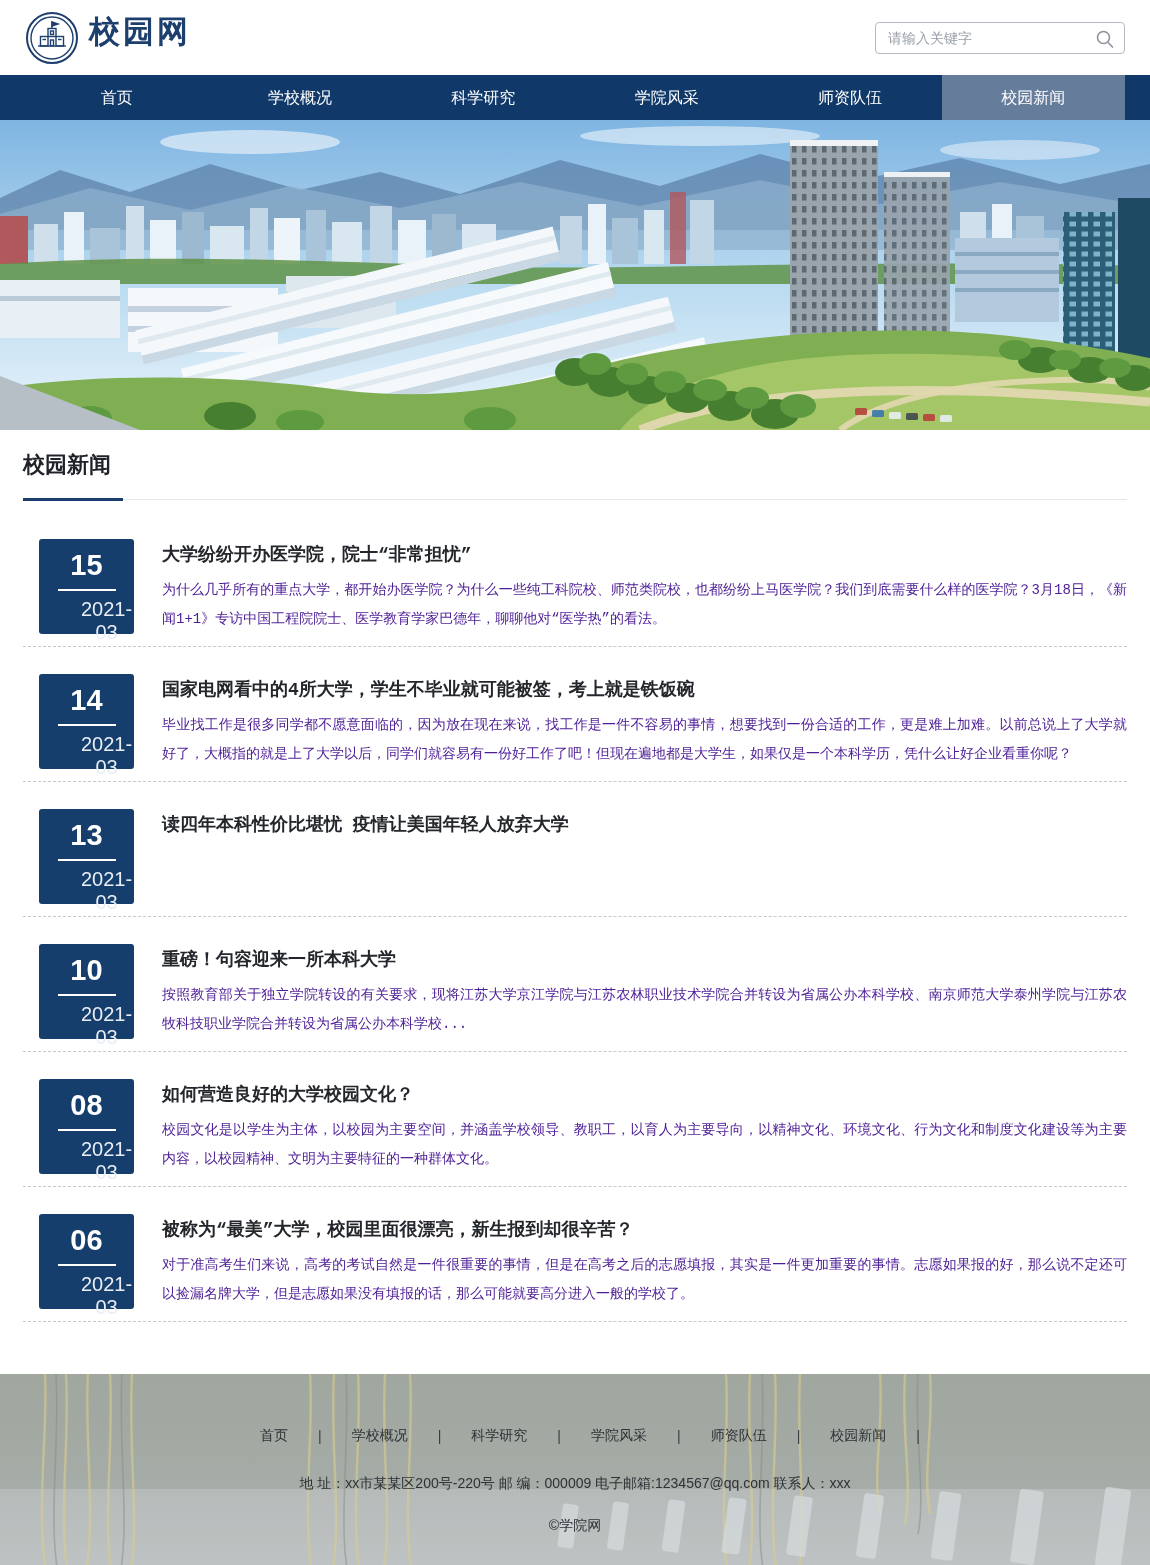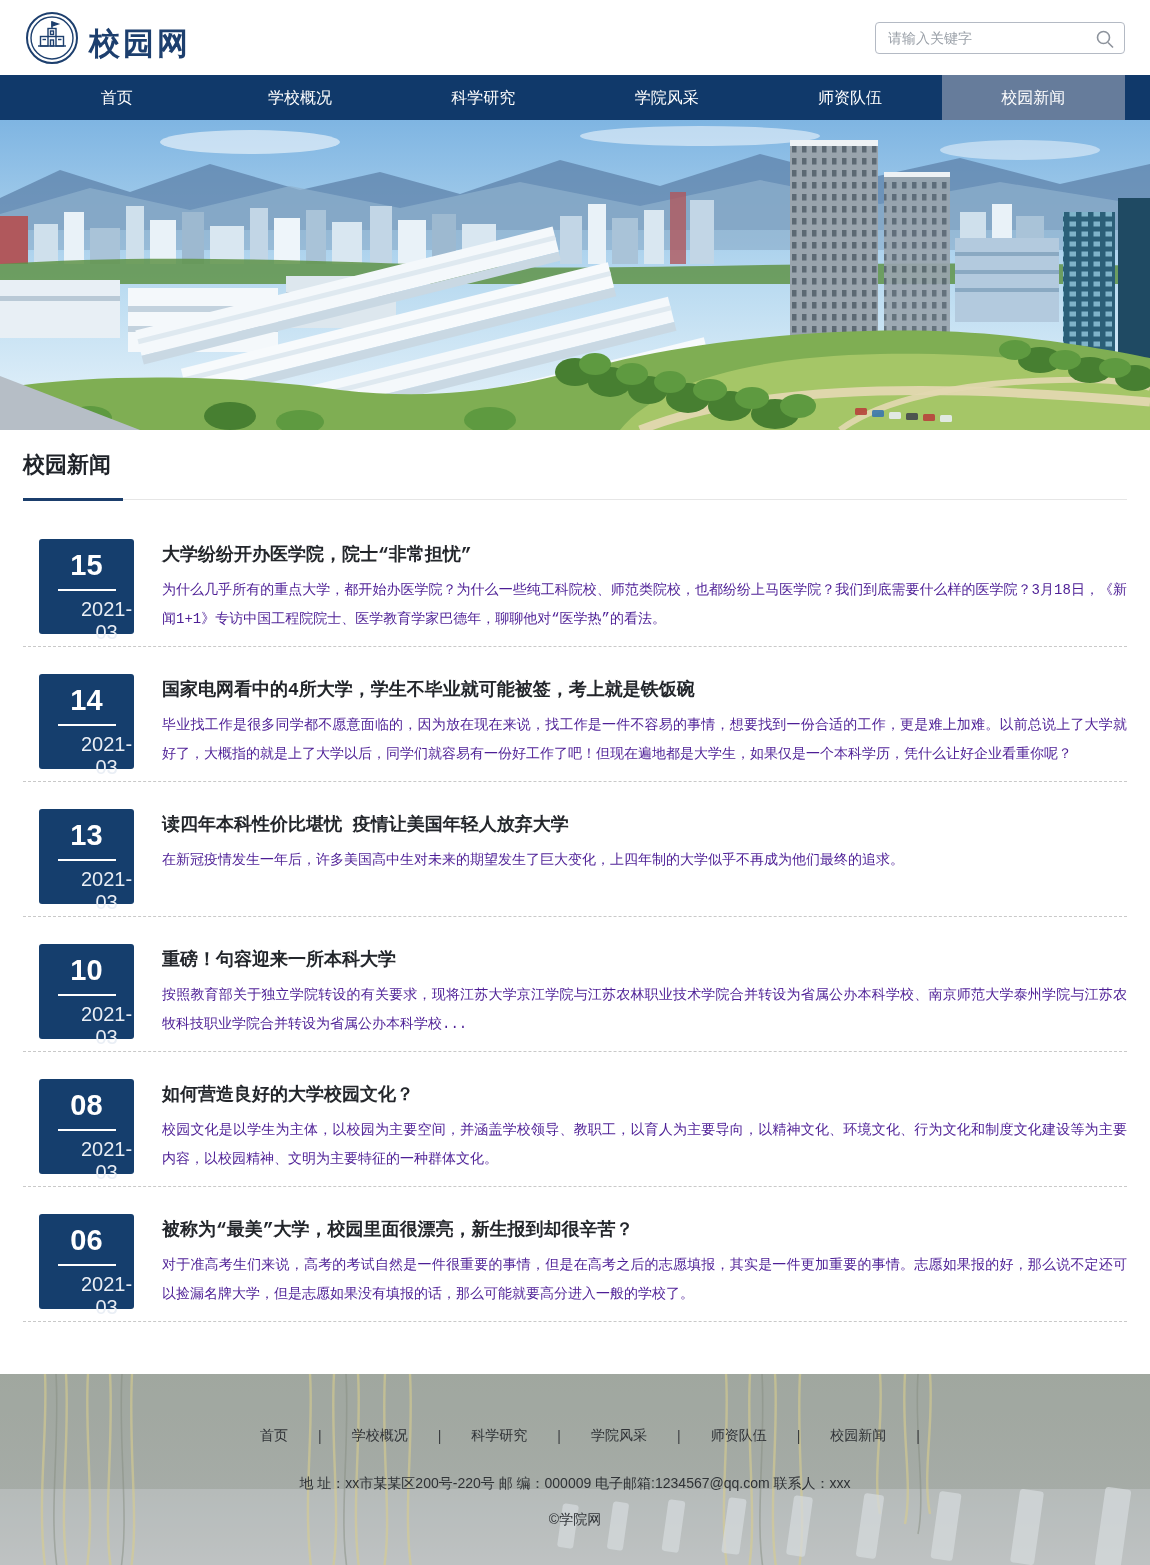--- a/index.html
+++ b/index.html
@@ -3,21 +3,21 @@
 <meta charset="utf-8">
 <style>
   html,body{margin:0;padding:0;}
   body{
     width:1150px; min-height:1565px; background:#ffffff;
     font-family:"Liberation Sans","DejaVu Sans",sans-serif;
     color:#333; position:relative;
   }
   
   .header{height:75px; display:flex; align-items:center; justify-content:space-between; padding:0 25px; box-sizing:border-box; background:#fff;}
-  .logo{display:flex; align-items:flex-end; gap:10px;}
+  .logo{display:flex; align-items:flex-start; gap:10px;}
   .brand-name{font-family:"DejaVu Serif","Liberation Serif",serif; font-weight:700; font-size:31px; color:#1d3f6e; letter-spacing:3px;}
   .search-box{position:relative; width:250px; height:32px; border:1px solid #b4bac4; border-radius:4px; box-sizing:border-box; background:#fff;}
   .search-box input{position:absolute; inset:0; border:none; outline:none; background:transparent; padding:0 38px 0 12px; font-size:14px; color:#333; font-family:inherit;}
   .search-box input::placeholder{color:#9aa0a8;}
   .search-btn{position:absolute; right:8px; top:5px; width:22px; height:22px; cursor:pointer;}
   
   .nav{height:45px; background:#10396a;}
   .nav-inner{width:1100px; margin:0 auto; display:flex; height:45px;}
   .nav-item{flex:1; text-align:center; line-height:45px; color:#fff; font-size:16px; cursor:pointer;}
   .nav-item.active{background:#667c9b;}
@@ -39,21 +39,21 @@
   .news-title{margin:3px 0 10px 0; font-size:18px; font-weight:bold; color:#23262b; cursor:pointer;}
   .news-excerpt{margin:0; font-size:14px; color:#4c1d95; line-height:29px; text-align:justify;}
   
   .footer{position:relative; height:200px; margin-top:52px; overflow:hidden;}
   .footer-bg{position:absolute; inset:0; display:block;}
   .footer-content{position:relative; z-index:2; color:#2f3236;}
   .footer-nav{display:flex; justify-content:center; align-items:center; padding-top:53px; font-size:14px;}
   .f-link{margin:0 0 0 30px; cursor:pointer; color:#2f3236;}
   .f-sep{margin-left:30px; color:#3a3d40;}
   .footer-address{text-align:center; margin-top:30px; font-size:14px;}
-  .footer-copy{text-align:center; margin-top:18px; font-size:14px;}
+  .footer-copy{text-align:center; margin-top:24px; font-size:14px;}
 </style>
 </head>
 <body>
 
 <div class="header">
   <div class="logo">
     <svg width="54" height="54" viewBox="0 0 54 54">
       <circle cx="27" cy="27" r="25" fill="none" stroke="#1d3f6e" stroke-width="2"></circle>
       <circle cx="27" cy="27" r="21" fill="none" stroke="#1d3f6e" stroke-width="1.4"></circle>
       <g stroke="#1d3f6e" stroke-width="1.4" fill="none">
@@ -260,21 +260,20 @@
     </article>
 
     <article class="news-item">
       <div class="date-box">
         <div class="day">13</div>
         <div class="date-line"></div>
         <div class="month">2021-03</div>
       </div>
       <div class="news-body">
         <h3 class="news-title">读四年本科性价比堪忧 疫情让美国年轻人放弃大学</h3>
-        <p class="news-excerpt">在新冠疫情发生一年后，许多美国高中生对未来的期望发生了巨大变化，上四年制的大学似乎不再成为他们最终的追求。</p>
       </div>
     </article>
 
     <article class="news-item">
       <div class="date-box">
         <div class="day">10</div>
         <div class="date-line"></div>
         <div class="month">2021-03</div>
       </div>
       <div class="news-body">

